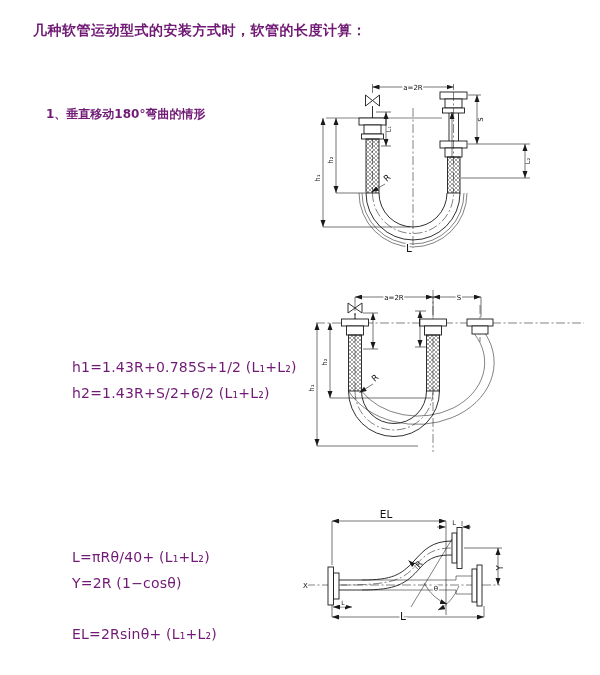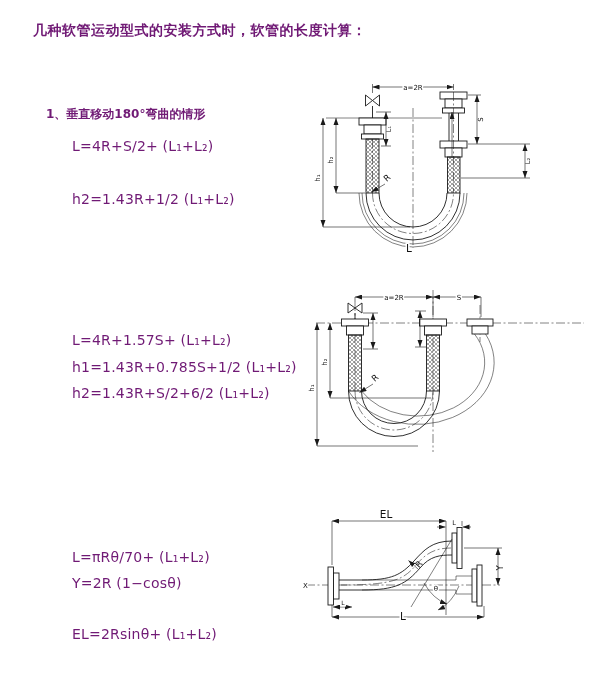--- a/index.html
+++ b/index.html
@@ -36,28 +36,25 @@
   .halo{paint-order:stroke;stroke:#fff;stroke-width:3px;}
 </style>
 </head>
 <body>
 
 <div class="page">
 
   <div class="title">几种软管运动型式的安装方式时，软管的长度计算：</div>
 
   <div class="sec-heading s1h">1、垂直移动180°弯曲的情形</div>
-  <div class="formula s1f0">L=4R+S/2+ (L₁+L₂)</div>
-  <div class="formula s1f2">h2=1.43R+1/2 (L₁+L₂)</div>
-
-  <div class="formula s2f0">L=4R+1.57S+ (L₁+L₂)</div>
+
   <div class="formula s2f1">h1=1.43R+0.785S+1/2 (L₁+L₂)</div>
   <div class="formula s2f2">h2=1.43R+S/2+6/2 (L₁+L₂)</div>
 
-  <div class="formula s3f0">L=πRθ/70+ (L₁+L₂)</div>
+  <div class="formula s3f0">L=πRθ/40+ (L₁+L₂)</div>
   <div class="formula s3f1">Y=2R (1−cosθ)</div>
   <div class="formula s3f2">EL=2Rsinθ+ (L₁+L₂)</div>
 
   <svg class="diagrams" viewBox="0 0 600 675">
     <defs>
       <pattern id="braid" width="4" height="4" patternUnits="userSpaceOnUse">
         <path d="M0,4 L4,0 M0,0 L4,4" stroke="#444" stroke-width="0.5"></path>
       </pattern>
       <marker id="ae" markerWidth="8" markerHeight="6" refX="7" refY="2.5" orient="auto" markerUnits="userSpaceOnUse">
         <path d="M0,0 L7,2.5 L0,5 Z" fill="#1a1a1a"></path>

